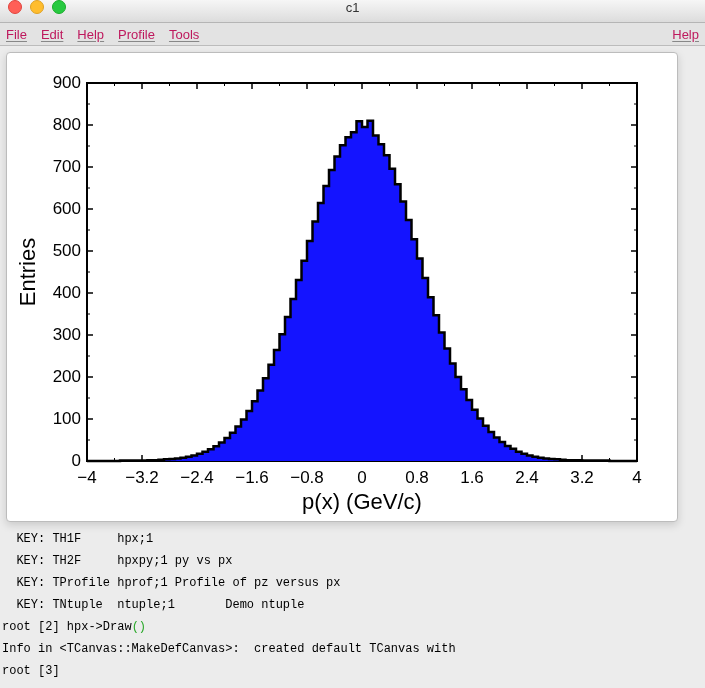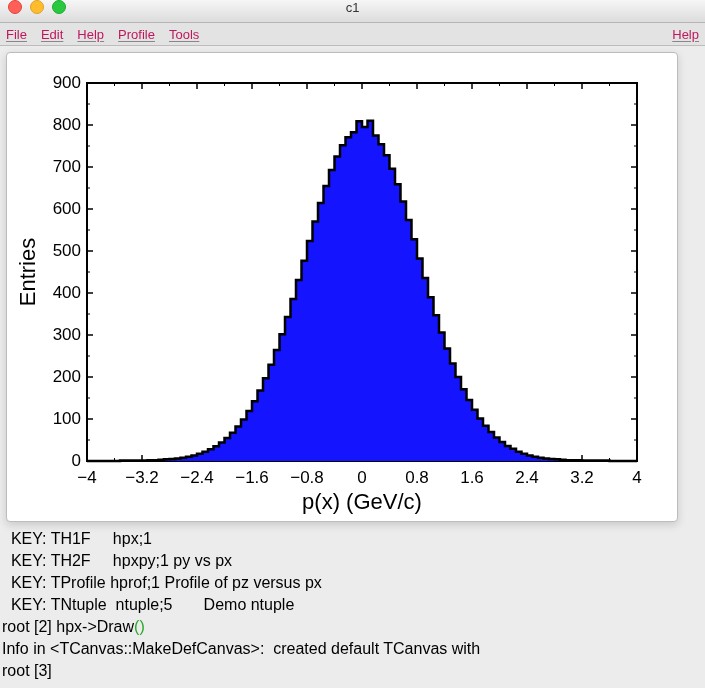--- a/index.html
+++ b/index.html
@@ -67,22 +67,22 @@
     border: 1px solid #bcbcbc;
     border-radius: 4px;
     box-shadow: 0 3px 8px rgba(0,0,0,0.15);
     width: 670px;
     height: 468px;
     position: relative;
   }
   svg { display: block; }
   
   .terminal {
-    font-family: Liberation Sans, sans-serif;
-    font-size: 16px;
+    font-family: Liberation Mono, monospace;
+    font-size: 12px;
     line-height: 22px;
     color: #000;
     margin: 4px 2px 0 2px;
     white-space: pre;
   }
   .terminal .paren { color: #28a828; }
 </style>
 </head>
 <body>
 
@@ -208,13 +208,13 @@
       <line x1="630" y1="408" x2="630" y2="402" stroke="#000" stroke-width="1.5"></line>
       <line x1="630" y1="30" x2="630" y2="36" stroke="#000" stroke-width="1.5"></line>
       <text x="630" y="430" text-anchor="middle" font-size="17" font-family="Helvetica">4</text>
       <path d="M 80 408 L 80 408 L 85.5 408 L 85.5 408 L 91.00000000000001 408 L 91.00000000000001 408 L 96.50000000000001 408 L 96.49999999999999 408 L 101.99999999999999 408 L 101.99999999999999 408 L 107.5 408 L 107.5 408 L 113 408 L 113 407.58 L 118.5 407.58 L 118.5 407.58 L 124 407.58 L 124 407.58 L 129.5 407.58 L 129.5 407.58 L 135 407.58 L 135 407.58 L 140.5 407.58 L 140.5 407.16 L 146 407.16 L 146 407.16 L 151.5 407.16 L 151.5 406.74 L 157 406.74 L 157 406.32 L 162.5 406.32 L 162.5 405.9 L 168 405.9 L 168 405.48 L 173.5 405.48 L 173.5 404.64 L 179 404.64 L 179 403.8 L 184.5 403.8 L 184.5 402.54 L 190 402.54 L 190 400.86 L 195.5 400.86 L 195.5 398.76 L 201 398.76 L 201 396.24 L 206.5 396.24 L 206.5 393.3 L 212 393.3 L 212 389.52 L 217.5 389.52 L 217.5 384.9 L 223 384.9 L 223 379.86 L 228.5 379.86 L 228.5 373.56 L 234.00000000000003 373.56 L 234.00000000000003 366.42 L 239.50000000000003 366.42 L 239.50000000000003 358.02 L 245.00000000000003 358.02 L 245 348.36 L 250.5 348.36 L 250.5 337.44 L 256 337.44 L 256 325.26 L 261.5 325.26 L 261.5 311.82 L 267 311.82 L 267 297.12 L 272.5 297.12 L 272.5 281.15999999999997 L 278 281.15999999999997 L 278 263.94 L 283.5 263.94 L 283.5 245.88 L 289 245.88 L 289 226.98000000000002 L 294.5 226.98000000000002 L 294.5 207.66 L 300 207.66 L 300 187.92000000000002 L 305.5 187.92000000000002 L 305.5 168.60000000000002 L 311 168.60000000000002 L 311 150.12 L 316.5 150.12 L 316.5 132.90000000000003 L 322 132.90000000000003 L 322 116.94 L 327.5 116.94 L 327.5 103.5 L 333 103.5 L 333 92.15999999999997 L 338.5 92.15999999999997 L 338.5 84.18 L 344 84.18 L 344 79.13999999999999 L 349.5 79.13999999999999 L 349.5 68.22000000000003 L 355 68.22000000000003 L 355 74.10000000000002 L 360.5 74.10000000000002 L 360.5 67.80000000000001 L 366 67.80000000000001 L 366 82.5 L 371.5 82.5 L 371.5 91.32 L 377 91.32 L 377 102.24000000000001 L 382.5 102.24000000000001 L 382.5 115.68 L 388.00000000000006 115.68 L 388.00000000000006 131.22000000000003 L 393.50000000000006 131.22000000000003 L 393.5 148.44 L 399 148.44 L 399 166.92 L 404.5 166.92 L 404.5 186.24 L 410 186.24 L 410 205.56 L 415.5 205.56 L 415.5 224.88 L 421 224.88 L 421 244.2 L 426.5 244.2 L 426.5 262.26 L 432 262.26 L 432 279.48 L 437.5 279.48 L 437.5 295.44 L 443 295.44 L 443 310.56 L 448.5 310.56 L 448.49999999999994 324 L 453.99999999999994 324 L 453.99999999999994 336.18 L 459.49999999999994 336.18 L 459.49999999999994 347.1 L 465 347.1 L 465 356.76 L 470.5 356.76 L 470.5 365.58 L 476 365.58 L 476 372.72 L 481.5 372.72 L 481.5 379.02 L 487 379.02 L 487 384.48 L 492.5 384.48 L 492.5 389.1 L 498 389.1 L 498 392.88 L 503.5 392.88 L 503.5 395.82 L 509 395.82 L 509 398.76 L 514.5 398.76 L 514.5 400.86 L 520 400.86 L 520 402.54 L 525.5 402.54 L 525.5 403.8 L 531 403.8 L 531 404.64 L 536.5 404.64 L 536.5 405.48 L 542 405.48 L 542 405.9 L 547.5 405.9 L 547.5 406.32 L 553 406.32 L 553 406.74 L 558.5 406.74 L 558.5 407.16 L 564 407.16 L 564 407.16 L 569.5 407.16 L 569.5 407.16 L 575 407.16 L 575 407.58 L 580.5 407.58 L 580.5 407.58 L 586 407.58 L 586 407.58 L 591.5 407.58 L 591.5 407.58 L 597 407.58 L 597 407.58 L 602.5 407.58 L 602.5 408 L 608 408 L 608 408 L 613.5 408 L 613.5 408 L 619 408 L 619 408 L 624.5 408 L 624.5 408 L 630 408 L 630 408 Z" fill="#1414ff" stroke="none"></path>
       <path d="M 80 408 L 80 408 L 85.5 408 L 85.5 408 L 91.00000000000001 408 L 91.00000000000001 408 L 96.50000000000001 408 L 96.49999999999999 408 L 101.99999999999999 408 L 101.99999999999999 408 L 107.5 408 L 107.5 408 L 113 408 L 113 407.58 L 118.5 407.58 L 118.5 407.58 L 124 407.58 L 124 407.58 L 129.5 407.58 L 129.5 407.58 L 135 407.58 L 135 407.58 L 140.5 407.58 L 140.5 407.16 L 146 407.16 L 146 407.16 L 151.5 407.16 L 151.5 406.74 L 157 406.74 L 157 406.32 L 162.5 406.32 L 162.5 405.9 L 168 405.9 L 168 405.48 L 173.5 405.48 L 173.5 404.64 L 179 404.64 L 179 403.8 L 184.5 403.8 L 184.5 402.54 L 190 402.54 L 190 400.86 L 195.5 400.86 L 195.5 398.76 L 201 398.76 L 201 396.24 L 206.5 396.24 L 206.5 393.3 L 212 393.3 L 212 389.52 L 217.5 389.52 L 217.5 384.9 L 223 384.9 L 223 379.86 L 228.5 379.86 L 228.5 373.56 L 234.00000000000003 373.56 L 234.00000000000003 366.42 L 239.50000000000003 366.42 L 239.50000000000003 358.02 L 245.00000000000003 358.02 L 245 348.36 L 250.5 348.36 L 250.5 337.44 L 256 337.44 L 256 325.26 L 261.5 325.26 L 261.5 311.82 L 267 311.82 L 267 297.12 L 272.5 297.12 L 272.5 281.15999999999997 L 278 281.15999999999997 L 278 263.94 L 283.5 263.94 L 283.5 245.88 L 289 245.88 L 289 226.98000000000002 L 294.5 226.98000000000002 L 294.5 207.66 L 300 207.66 L 300 187.92000000000002 L 305.5 187.92000000000002 L 305.5 168.60000000000002 L 311 168.60000000000002 L 311 150.12 L 316.5 150.12 L 316.5 132.90000000000003 L 322 132.90000000000003 L 322 116.94 L 327.5 116.94 L 327.5 103.5 L 333 103.5 L 333 92.15999999999997 L 338.5 92.15999999999997 L 338.5 84.18 L 344 84.18 L 344 79.13999999999999 L 349.5 79.13999999999999 L 349.5 68.22000000000003 L 355 68.22000000000003 L 355 74.10000000000002 L 360.5 74.10000000000002 L 360.5 67.80000000000001 L 366 67.80000000000001 L 366 82.5 L 371.5 82.5 L 371.5 91.32 L 377 91.32 L 377 102.24000000000001 L 382.5 102.24000000000001 L 382.5 115.68 L 388.00000000000006 115.68 L 388.00000000000006 131.22000000000003 L 393.50000000000006 131.22000000000003 L 393.5 148.44 L 399 148.44 L 399 166.92 L 404.5 166.92 L 404.5 186.24 L 410 186.24 L 410 205.56 L 415.5 205.56 L 415.5 224.88 L 421 224.88 L 421 244.2 L 426.5 244.2 L 426.5 262.26 L 432 262.26 L 432 279.48 L 437.5 279.48 L 437.5 295.44 L 443 295.44 L 443 310.56 L 448.5 310.56 L 448.49999999999994 324 L 453.99999999999994 324 L 453.99999999999994 336.18 L 459.49999999999994 336.18 L 459.49999999999994 347.1 L 465 347.1 L 465 356.76 L 470.5 356.76 L 470.5 365.58 L 476 365.58 L 476 372.72 L 481.5 372.72 L 481.5 379.02 L 487 379.02 L 487 384.48 L 492.5 384.48 L 492.5 389.1 L 498 389.1 L 498 392.88 L 503.5 392.88 L 503.5 395.82 L 509 395.82 L 509 398.76 L 514.5 398.76 L 514.5 400.86 L 520 400.86 L 520 402.54 L 525.5 402.54 L 525.5 403.8 L 531 403.8 L 531 404.64 L 536.5 404.64 L 536.5 405.48 L 542 405.48 L 542 405.9 L 547.5 405.9 L 547.5 406.32 L 553 406.32 L 553 406.74 L 558.5 406.74 L 558.5 407.16 L 564 407.16 L 564 407.16 L 569.5 407.16 L 569.5 407.16 L 575 407.16 L 575 407.58 L 580.5 407.58 L 580.5 407.58 L 586 407.58 L 586 407.58 L 591.5 407.58 L 591.5 407.58 L 597 407.58 L 597 407.58 L 602.5 407.58 L 602.5 408 L 608 408 L 608 408 L 613.5 408 L 613.5 408 L 619 408 L 619 408 L 624.5 408 L 624.5 408 L 630 408 L 630 408" fill="none" stroke="#000000" stroke-width="2.5"></path>
       <text x="355" y="456" text-anchor="middle" font-size="22" font-family="Helvetica">p(x)  (GeV/c)</text>
       <text x="0" y="0" text-anchor="middle" font-size="22" font-family="Helvetica" transform="translate(28,219) rotate(-90)">Entries</text>
     </svg>
 </div>
 
-<div class="terminal" id="terminal"><div>  KEY: TH1F     hpx;1</div><div>  KEY: TH2F     hpxpy;1 py vs px</div><div>  KEY: TProfile hprof;1 Profile of pz versus px</div><div>  KEY: TNtuple  ntuple;5       Demo ntuple</div><div>root [2] hpx-&gt;Draw<span class="paren">()</span></div><div>Info in &lt;TCanvas::MakeDefCanvas&gt;:  created default TCanvas with</div><div>root [3]</div></div>
+<div class="terminal" id="terminal"><div>  KEY: TH1F     hpx;1</div><div>  KEY: TH2F     hpxpy;1 py vs px</div><div>  KEY: TProfile hprof;1 Profile of pz versus px</div><div>  KEY: TNtuple  ntuple;1       Demo ntuple</div><div>root [2] hpx-&gt;Draw<span class="paren">()</span></div><div>Info in &lt;TCanvas::MakeDefCanvas&gt;:  created default TCanvas with</div><div>root [3]</div></div>
 
 </body></html>

